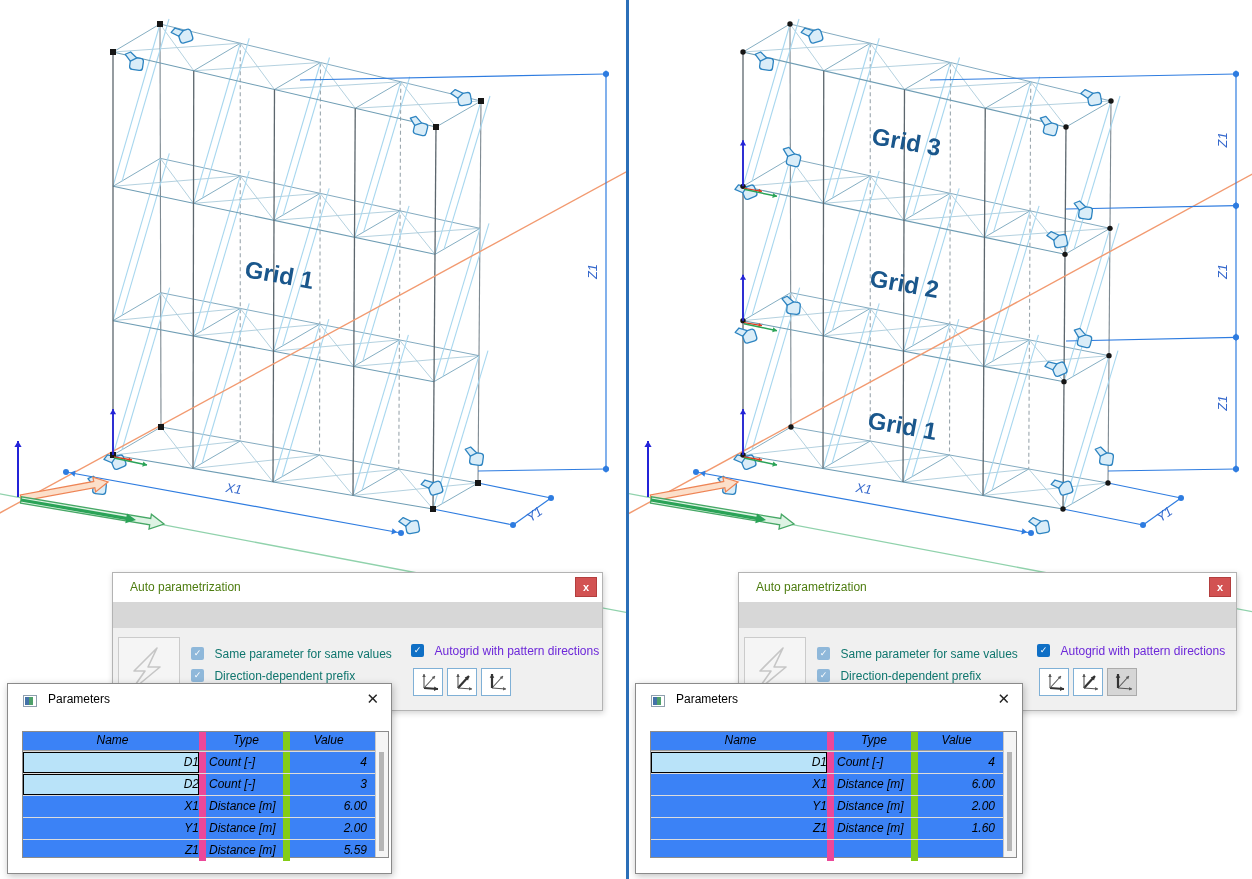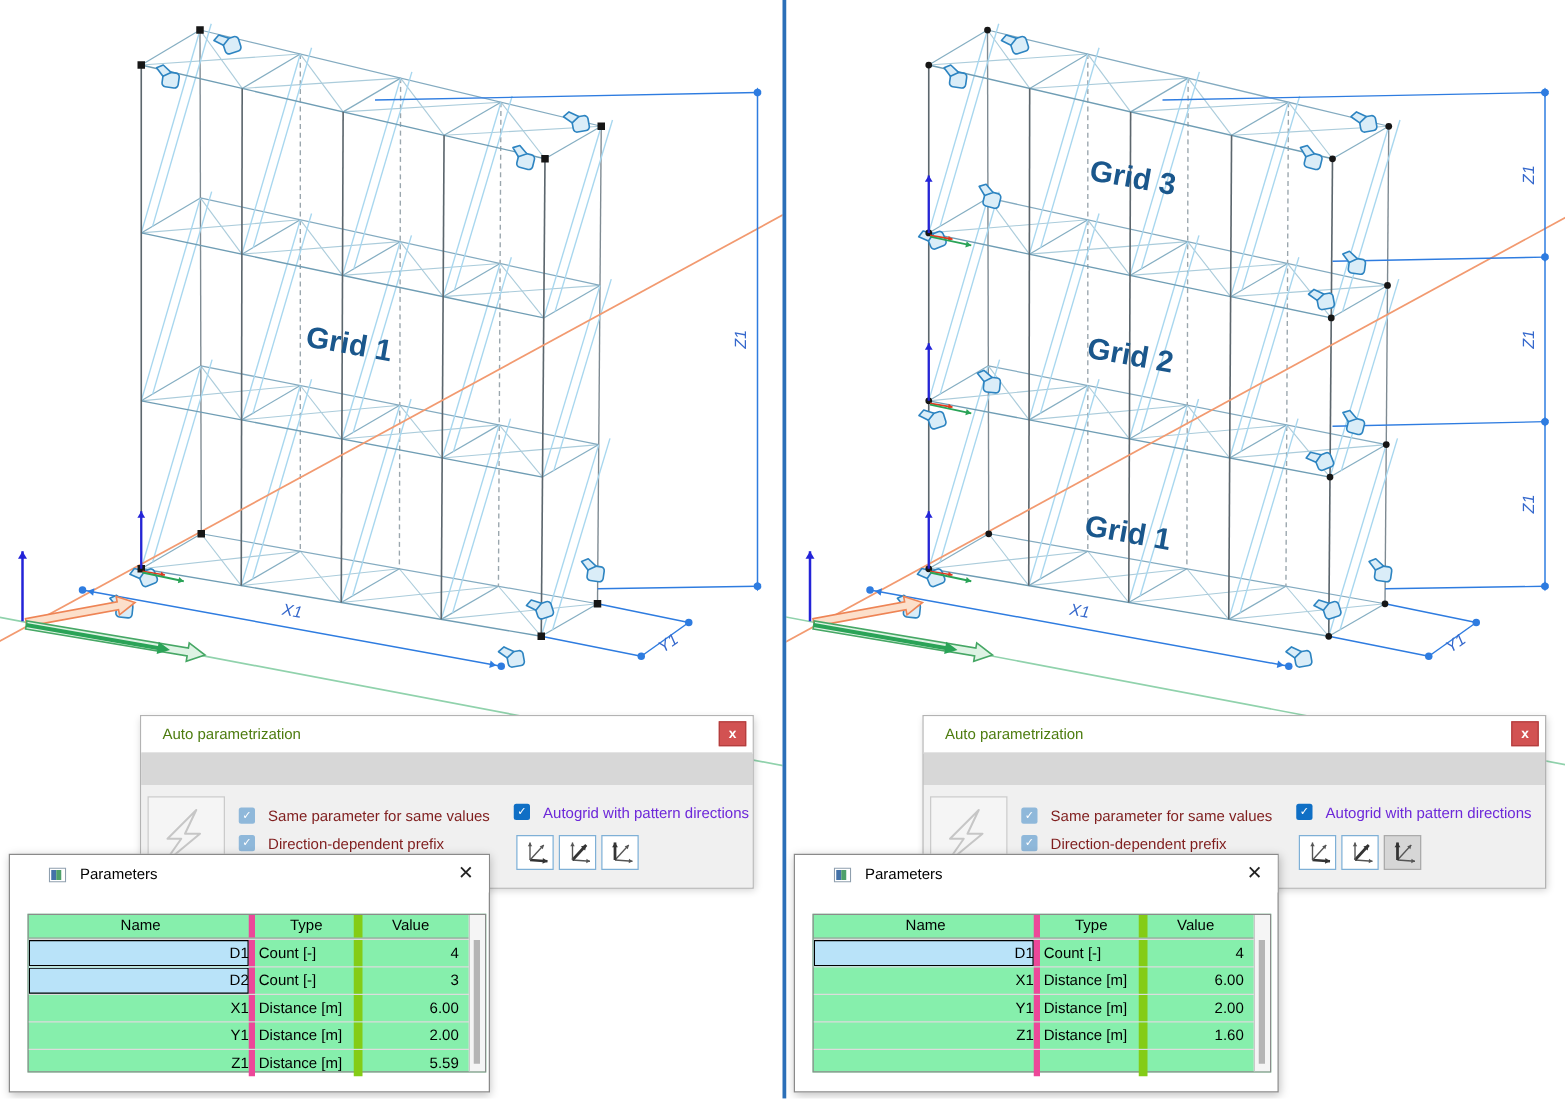--- a/index.html
+++ b/index.html
@@ -19,41 +19,41 @@
             text-align:center;line-height:18px;box-sizing:border-box;padding:0;cursor:default;}
   .ap-band{position:absolute;left:0;top:29px;right:0;height:26px;background:#d7d7d7;}
   .ap-body{position:absolute;left:0;top:55px;right:0;bottom:0;background:#f0f0f0;}
   .ap-iconbox{position:absolute;left:5px;top:9px;width:62px;height:66px;background:#f5f5f5;
               border:1px solid #cbcbcb;box-sizing:border-box;}
   .cb-row{position:absolute;height:14px;white-space:nowrap;}
   .cb{display:inline-block;vertical-align:middle;width:13px;height:13px;border-radius:2px;
       background:#0f6fc5;color:#fff;text-align:center;line-height:13px;font-size:9px;}
   .cb.dis{background:#8fb8da;}
   .cb-label{display:inline-block;vertical-align:middle;margin-left:6px;font-size:12px;color:#6d28d9;}
-  .cb-label.dis{color:#7f1d1d;}
+  .cb-label.dis{color:#0f766e;}
   .dirbtns{position:absolute;}
   .axis-btn{display:inline-block;width:30px;height:28px;margin-right:4px;background:#fff;
             border:1px solid #7fb0d6;padding:2px 0 0 3px;box-sizing:border-box;cursor:default;}
   .axis-btn.pressed{background:#d6d6d6;border:1px solid #ababab;}
 
   
   .p-dlg{position:absolute;background:#fff;border:1px solid #8a8a8a;
          box-shadow:1px 2px 7px rgba(0,0,0,.25);box-sizing:border-box;}
-  .p-title{position:absolute;left:16px;top:0;right:0;height:30px;background:#fff;}
+  .p-title{position:absolute;left:0;top:0;right:0;height:30px;background:#fff;}
   .p-title-text{position:absolute;left:40px;top:0;line-height:30px;font-size:12px;color:#000;}
   .p-ico{position:absolute;left:15px;top:9px;}
   .p-close{position:absolute;right:12px;top:4px;font-size:15px;color:#222;background:none;
            border:none;padding:0;line-height:22px;cursor:default;}
-  .twrap{position:absolute;left:14px;top:47px;border:1px solid #8b8b8b;background:#86efac;}
+  .twrap{position:absolute;left:14px;top:47px;border:1px solid #8b8b8b;background:#3b82f6;font-style:italic;}
   .prow{display:flex;height:21px;border-top:1px solid #dcdcdc;}
   .prow.hdr{height:18px;border-top:none;border-bottom:1px solid #9a9a9a;}
   .pcell{font-size:12px;line-height:20px;color:#000;box-sizing:border-box;overflow:hidden;}
   .prow.hdr .pcell{text-align:center;line-height:17px;}
   .c-name{width:176px;padding-left:3px;text-align:right;}
-  .c-type{width:84px;border-left:5px solid #ec4899;padding-left:3px;}
+  .c-type{width:84px;border-left:7px solid #ec4899;padding-left:3px;}
   .c-val{width:90px;border-left:7px solid #84cc16;text-align:right;padding-right:6px;}
   .c-name.sel{background:#b9e3f9;box-shadow:inset 0 0 0 1px #000;}
   .pscroll{position:absolute;right:0;top:0;bottom:0;width:12px;border-left:1px solid #c9c9c9;
            background:#f5f5f5;}
   .pthumb{position:absolute;left:3px;top:20px;width:5px;height:99px;background:#b5b5b5;}
 </style>
 </head>
 <body>
 
 <div id="stage">

